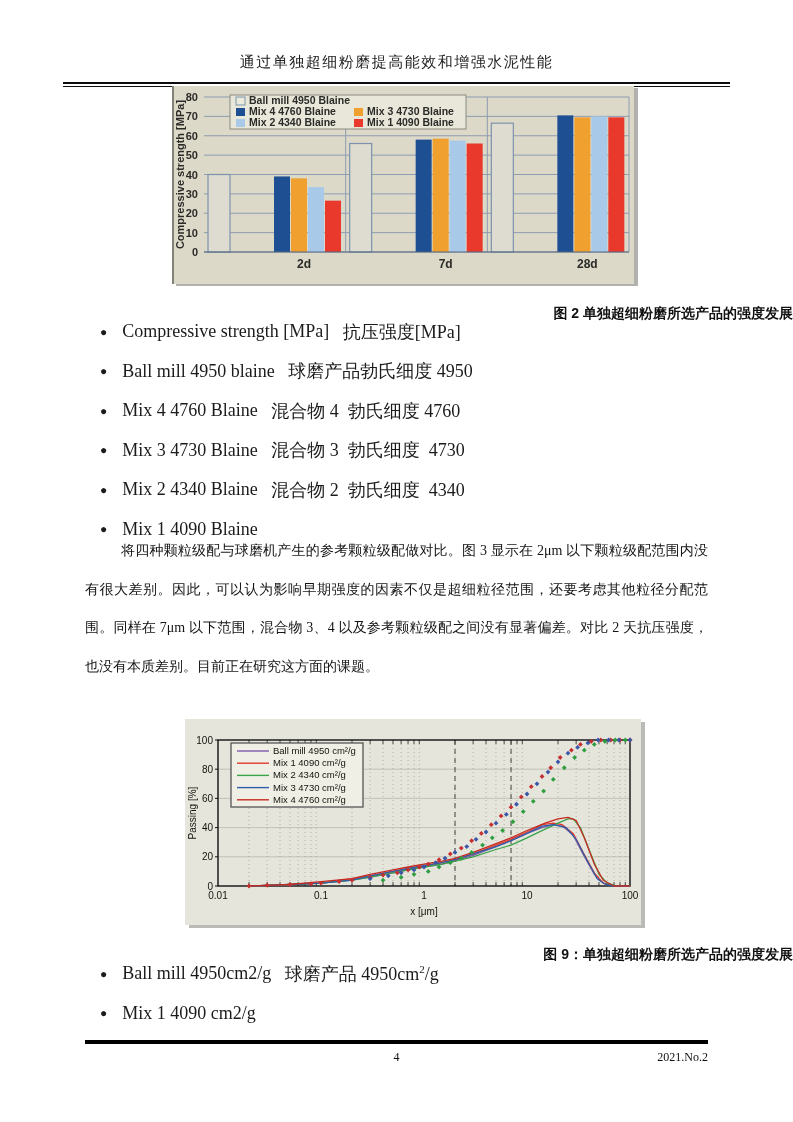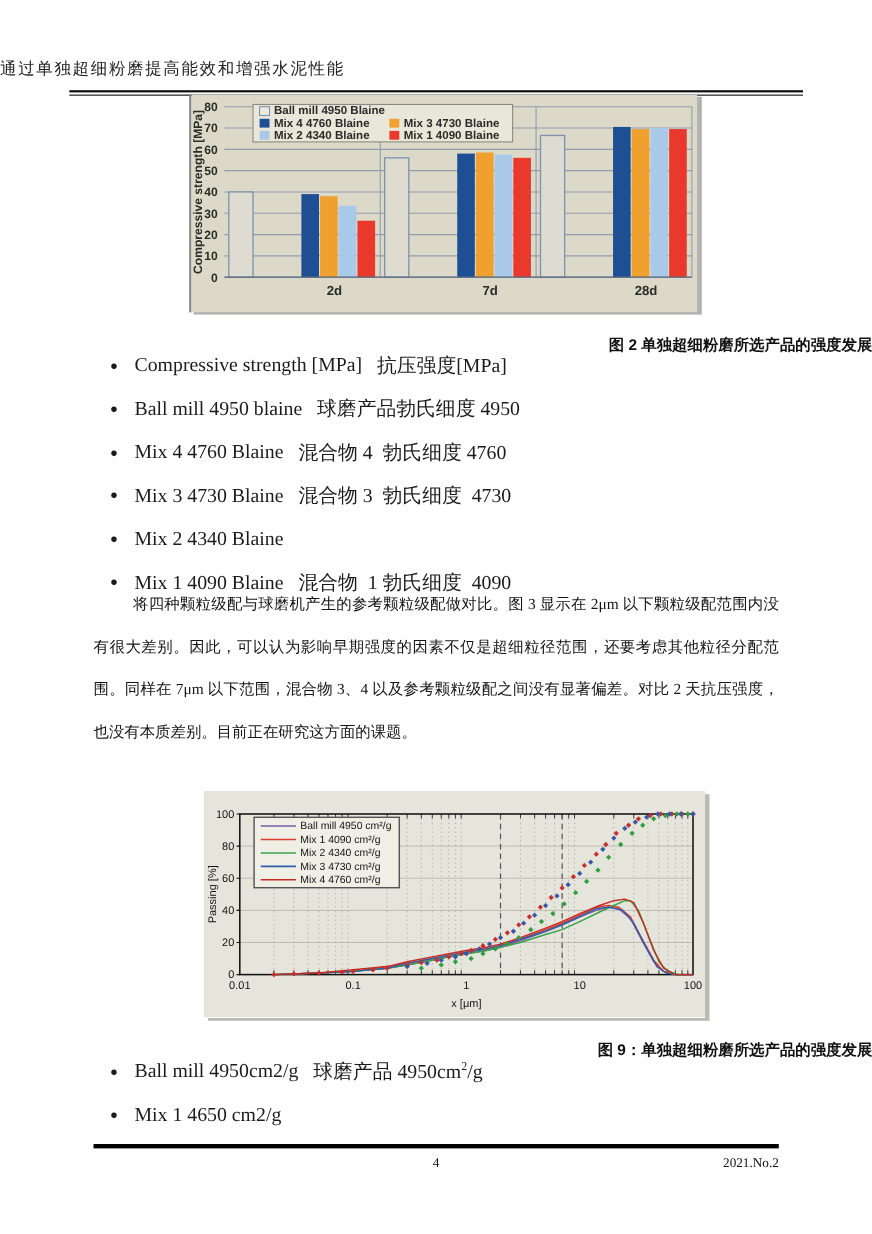--- a/index.html
+++ b/index.html
@@ -1,18 +1,18 @@
 <!DOCTYPE html>
 <html><head>
 <meta charset="utf-8">
 <style>
   html,body{margin:0;padding:0;background:#ffffff;}
   .page{position:relative;width:793px;height:1122px;background:#fff;overflow:hidden;
         font-family:"Liberation Serif","DejaVu Serif",serif;color:#1b1b1b;}
-  .header{position:absolute;top:53px;left:0;right:0;
+  .header{position:absolute;top:53px;left:0;right:0;text-align:center;
           font-size:15px;letter-spacing:1.5px;color:#222;}
   .header-rule{position:absolute;top:82px;left:63px;width:667px;height:2px;
           border-top:2px solid #0d0d0d;border-bottom:1px solid #0d0d0d;}
   figure{margin:0;padding:0;}
   .fig-bar{position:absolute;top:86px;left:172px;width:460px;height:198px;
           border-left:2px solid #83837a;
           box-shadow:4px 2px 0 rgba(82,82,76,.45);}
   .fig-line{position:absolute;top:719px;left:185px;width:456px;height:206px;
           box-shadow:4px 3px 0 rgba(82,82,76,.4);}
   .caption{position:absolute;left:0;right:0;text-align:right;font-weight:bold;
@@ -107,22 +107,22 @@
       </svg>
   </figure>
 
   <p class="caption" id="caption2">图 2  单独超细粉磨所选产品的强度发展</p>
 
   <ul class="bullets" id="bullets1">
       <li><span class="dot">●</span><span class="en">Compressive strength [MPa]</span><span class="zh">抗压强度[MPa]</span></li>
       <li><span class="dot">●</span><span class="en">Ball mill 4950 blaine</span><span class="zh">球磨产品勃氏细度 4950</span></li>
       <li><span class="dot">●</span><span class="en">Mix 4 4760 Blaine</span><span class="zh">混合物 4  勃氏细度 4760</span></li>
       <li><span class="dot">●</span><span class="en">Mix 3 4730 Blaine</span><span class="zh">混合物 3  勃氏细度  4730</span></li>
-      <li><span class="dot">●</span><span class="en">Mix 2 4340 Blaine</span></li>
-      <li><span class="dot">●</span><span class="en">Mix 1 4090 Blaine</span><span class="zh">混合物  1 勃氏细度  4090</span></li>
+      <li><span class="dot">●</span><span class="en">Mix 2 4340 Blaine</span><span class="zh">混合物 2  勃氏细度  4340</span></li>
+      <li><span class="dot">●</span><span class="en">Mix 1 4090 Blaine</span></li>
     </ul>
 
   <p class="body-para">将四种颗粒级配与球磨机产生的参考颗粒级配做对比。图 3 显示在 2μm 以下颗粒级配范围内没有很大差别。因此，可以认为影响早期强度的因素不仅是超细粒径范围，还要考虑其他粒径分配范围。同样在 7μm 以下范围，混合物 3、4 以及参考颗粒级配之间没有显著偏差。对比 2 天抗压强度，也没有本质差别。目前正在研究这方面的课题。</p>
 
   <figure class="fig-line">
     <svg id="linechart" width="456" height="206" viewBox="0 0 456 206">
         <rect x="0" y="0" width="456" height="206" fill="#e5e5dc"></rect>
         <line x1="33" y1="137.8" x2="445" y2="137.8" stroke="#b7b7ad" stroke-width="0.8"></line>
         <line x1="33" y1="108.6" x2="445" y2="108.6" stroke="#b7b7ad" stroke-width="0.8"></line>
         <line x1="33" y1="79.4" x2="445" y2="79.4" stroke="#b7b7ad" stroke-width="0.8"></line>
@@ -342,21 +342,21 @@
         <text x="88" y="83.8" class="ll">Mix 4 4760 cm²/g</text>
         <text x="239" y="196" text-anchor="middle" class="lt">x [μm]</text>
         <text x="11" y="94" class="lt" text-anchor="middle" transform="rotate(-90 11 94)">Passing [%]</text>
       </svg>
   </figure>
 
   <p class="caption" id="caption3">图 9：单独超细粉磨所选产品的强度发展</p>
 
   <ul class="bullets" id="bullets2">
       <li><span class="dot">●</span><span class="en">Ball mill 4950cm2/g</span><span class="zh">球磨产品 4950cm<sup>2</sup>/g</span></li>
-      <li><span class="dot">●</span><span class="en">Mix 1 4650 cm2/g</span></li>
+      <li><span class="dot">●</span><span class="en">Mix 1 4090 cm2/g</span></li>
     </ul>
 
   <div class="footer">
     <span class="page-num">4</span>
     <span class="issue">2021.No.2</span>
   </div>
 
 </div>
 
 </body></html>

